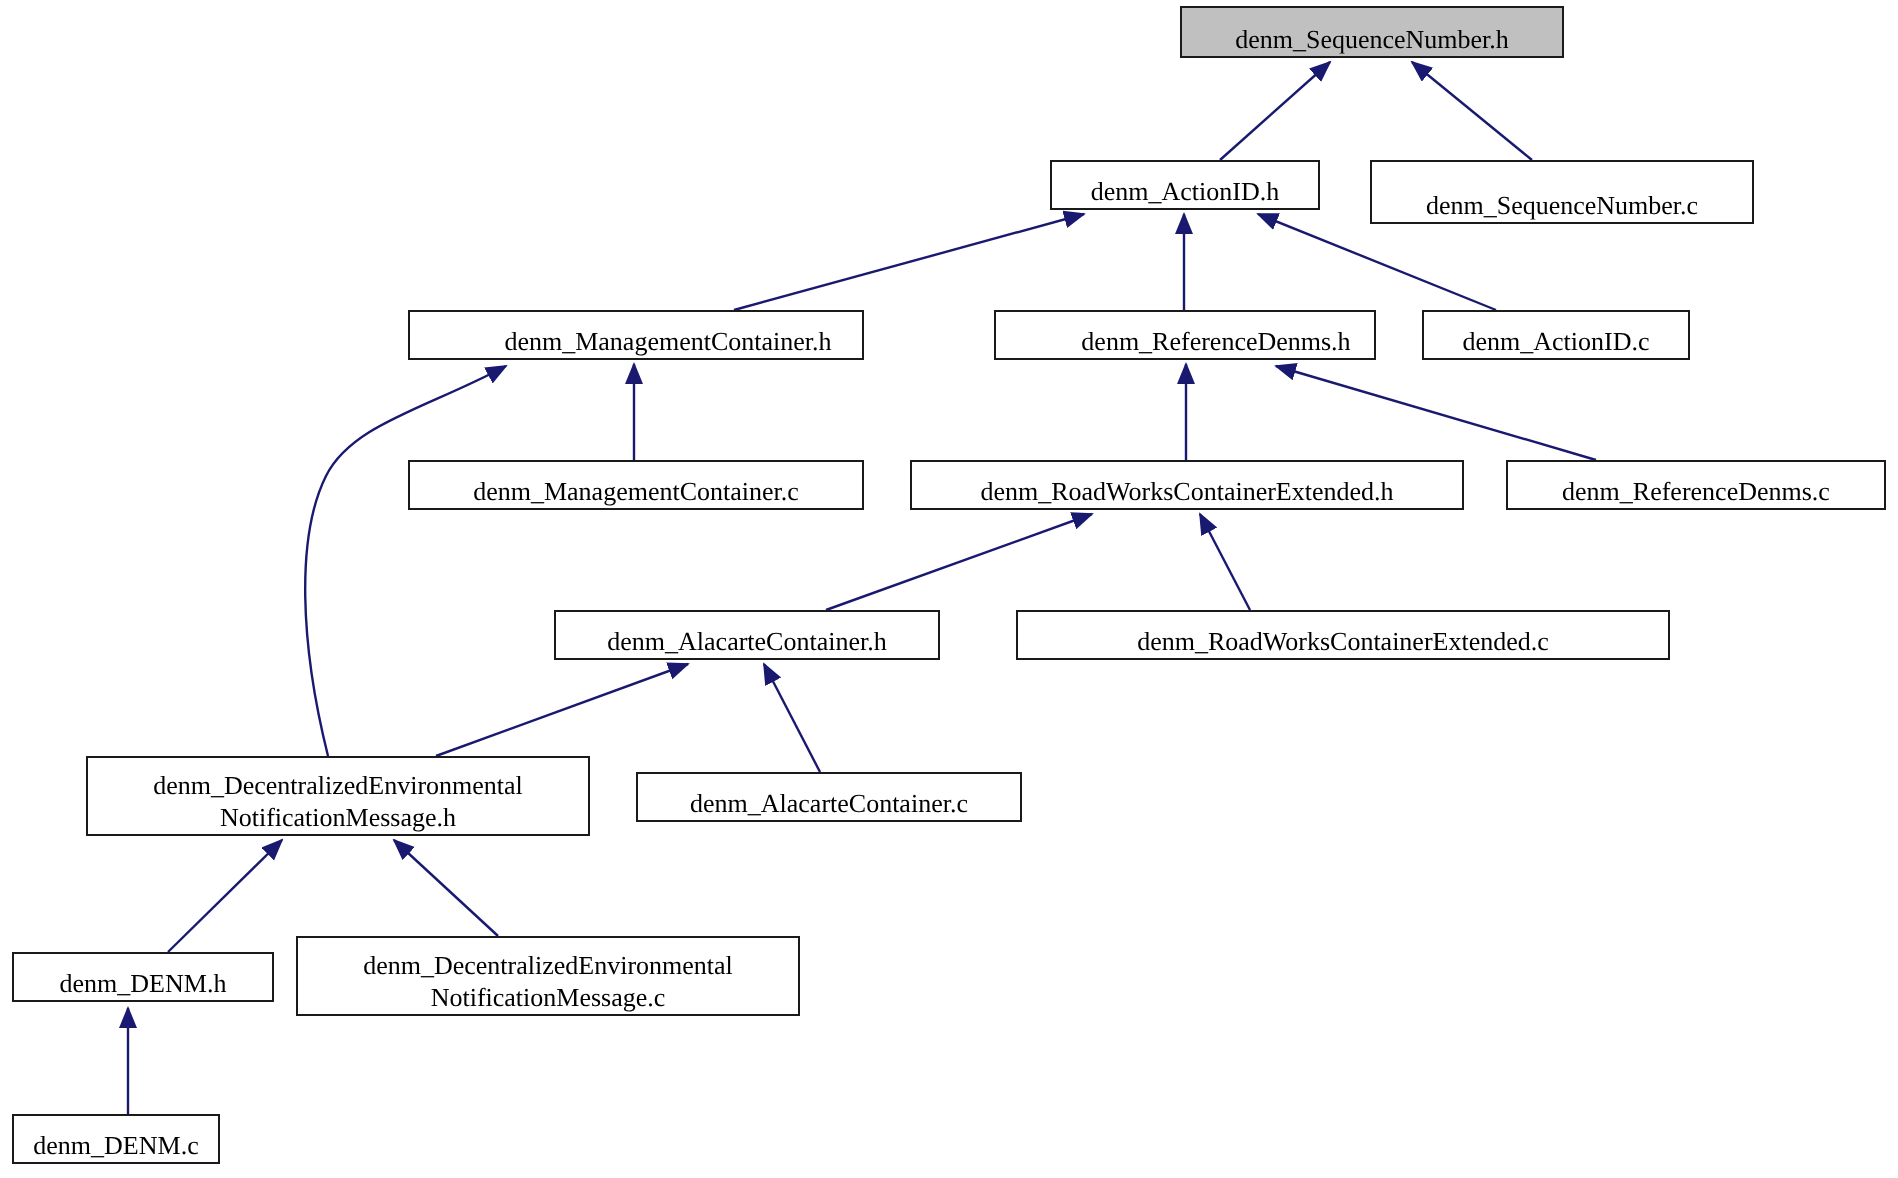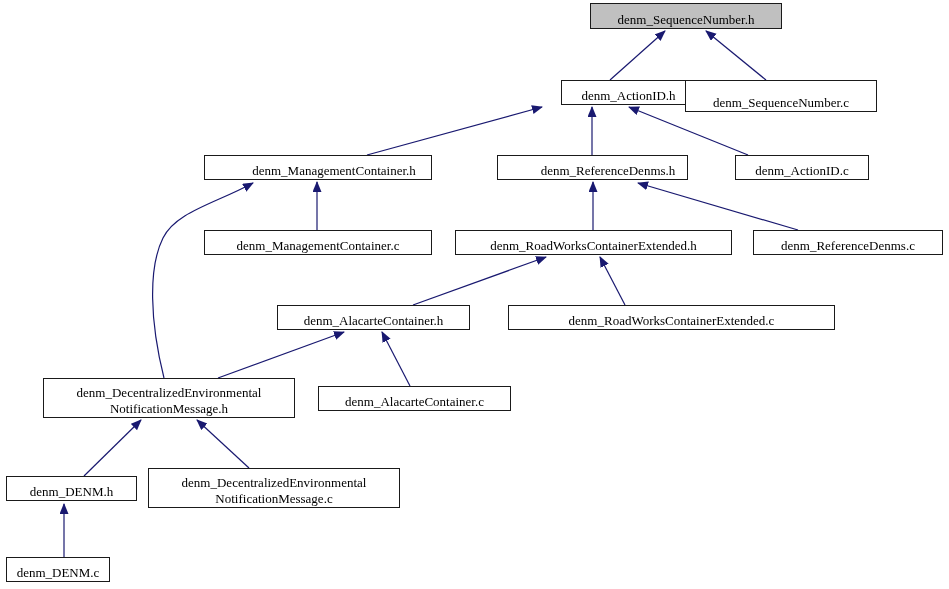--- a/index.html
+++ b/index.html
@@ -74,33 +74,33 @@
       <path d="M625,305 L600,257" class="edge" marker-end="url(#arrow)"></path>
       <path d="M218,378 L344,332" class="edge" marker-end="url(#arrow)"></path>
       <path d="M410,386 L382,332" class="edge" marker-end="url(#arrow)"></path>
       <path d="M84,476 L141,420" class="edge" marker-end="url(#arrow)"></path>
       <path d="M249,468 L197,420" class="edge" marker-end="url(#arrow)"></path>
       <path d="M64,557 L64,504" class="edge" marker-end="url(#arrow)"></path>
     </svg>
 <div class="node highlighted" style="left: 590px; top: 3px; width: 192px; height: 26px;">
       <div class="node-line">denm_SequenceNumber.h</div>
     </div>
-    <div class="node" style="left: 525px; top: 80px; width: 135px; height: 25px; margin-left: 36px;">
+    <div class="node" style="left: 525px; top: 80px; width: 135px; height: 25px;">
       <div class="node-line">denm_ActionID.h</div>
     </div>
     <div class="node" style="left: 685px; top: 80px; width: 192px; height: 32px;">
       <div class="node-line">denm_SequenceNumber.c</div>
     </div>
     <div class="node" style="left: 204px; top: 155px; width: 228px; height: 25px; padding-left: 32px;">
       <div class="node-line">denm_ManagementContainer.h</div>
     </div>
     <div class="node" style="left: 497px; top: 155px; width: 191px; height: 25px; padding-left: 31px;">
       <div class="node-line">denm_ReferenceDenms.h</div>
     </div>
-    <div class="node" style="left: 711px; top: 155px; width: 134px; height: 25px; margin-left: 24px;">
+    <div class="node" style="left: 711px; top: 155px; width: 134px; height: 25px;">
       <div class="node-line">denm_ActionID.c</div>
     </div>
     <div class="node" style="left: 455px; top: 230px; width: 277px; height: 25px;">
       <div class="node-line">denm_RoadWorksContainerExtended.h</div>
     </div>
     <div class="node" style="left: 204px; top: 230px; width: 228px; height: 25px;">
       <div class="node-line">denm_ManagementContainer.c</div>
     </div>
     <div class="node" style="left: 753px; top: 230px; width: 190px; height: 25px;">
       <div class="node-line">denm_ReferenceDenms.c</div>

